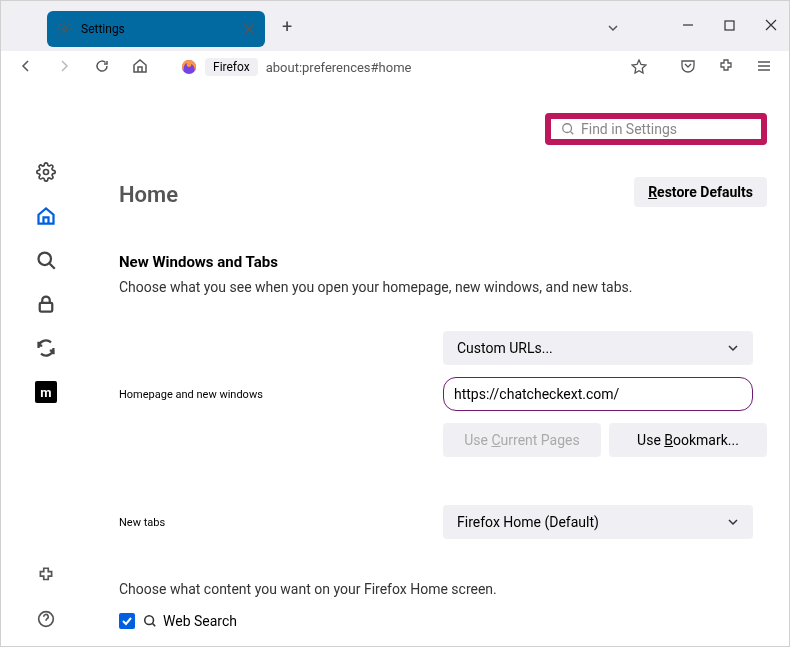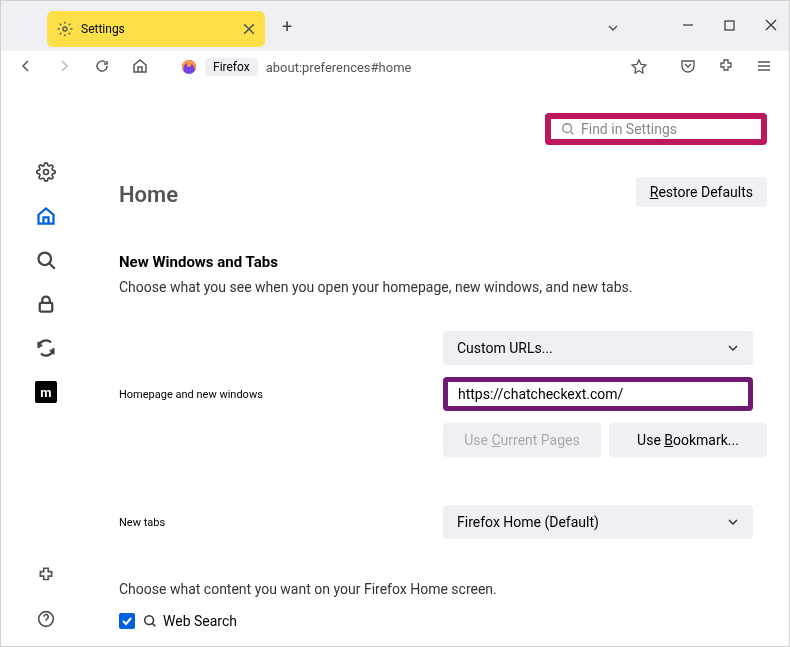--- a/index.html
+++ b/index.html
@@ -1,19 +1,19 @@
 <!DOCTYPE html>
 <html><head>
 <meta charset="utf-8">
 <style>
 *{box-sizing:border-box;margin:0;padding:0;font-family:-apple-system,BlinkMacSystemFont,"Segoe UI",Roboto,sans-serif;}
 body{background:#fff;width:790px;height:647px;overflow:hidden;position:relative;}
 .wrap{width:790px;height:647px;border:1px solid #d0d0d0;background:#fff;display:flex;flex-direction:column;}
 .titlebar{height:50px;display:flex;align-items:center;position:relative;background:#f0f0f4;}
-.tab{background:#fde047;border-radius:6px;height:36px;display:flex;align-items:center;margin:6px 0 0 46px;padding:0 10px;width:218px;position:relative;}
+.tab{background:#0369a1;border-radius:6px;height:36px;display:flex;align-items:center;margin:6px 0 0 46px;padding:0 10px;width:218px;position:relative;}
 .tab svg{width:16px;height:16px;}
 .tab-label{font-size:12px;margin-left:8px;flex:1;}
 .tab-close{width:12px;height:12px;display:flex;align-items:center;justify-content:center;cursor:pointer;}
 .newtab{width:28px;height:28px;display:flex;align-items:center;justify-content:center;margin-left:8px;font-size:18px;color:#444;cursor:pointer;}
 .winctrl{position:absolute;right:12px;display:flex;gap:30px;align-items:center;}
 .winctrl div{font-size:13px;color:#333;cursor:pointer;}
 .chev{position:absolute;right:170px;top:18px;}
 .toolbar{height:42px;display:flex;padding:0 10px;gap:8px;}
 .tbtn{width:30px;height:30px;display:flex;align-items:center;justify-content:center;color:#555;border-radius:4px;cursor:pointer;}
 .urlbox{flex:1;height:32px;border-radius:6px;display:flex;align-items:center;padding:0 10px;gap:8px;margin:0 8px;}
@@ -23,28 +23,28 @@
 .main{flex:1;display:flex;overflow:hidden;}
 .sidebar{width:90px;padding-top:68px;display:flex;flex-direction:column;align-items:center;gap:22px;position:relative;}
 .sidebar .ic{width:22px;height:22px;display:flex;align-items:center;justify-content:center;cursor:pointer;}
 .sidebar .active{color:#0060df;}
 .bottom-icons{position:absolute;bottom:16px;display:flex;flex-direction:column;align-items:center;gap:22px;}
 .content{flex:1;padding:20px 22px 10px 28px;overflow:hidden;}
 .search-row{display:flex;justify-content:flex-end;margin-bottom:32px;}
 .search-box{width:222px;height:32px;border:6px solid #be185d;border-radius:4px;display:flex;align-items:center;padding:0 10px;color:#888;font-size:14px;gap:6px;}
 .head-row{display:flex;justify-content:space-between;align-items:flex-end;margin-bottom:46px;}
 .h1{font-size:22px;font-weight:600;color:#555;}
-.restore{background:#f0f0f4;border:none;padding:7px 14px;font-size:14px;border-radius:4px;cursor:pointer;}
+.restore{background:#f0f0f4;border:none;padding:7px 14px;font-size:14px;border-radius:4px;cursor:pointer;font-weight:bold;}
 .h2{font-size:15px;font-weight:700;margin-bottom:8px;}
 .desc{font-size:14px;color:#333;margin-bottom:36px;}
 .row{display:flex;align-items:center;margin-bottom:12px;}
 .lbl{flex:1;font-size:11px;}
 .ctrl{width:324px;}
 .select{width:310px;height:34px;background:#f0f0f4;border:none;border-radius:4px;display:flex;align-items:center;justify-content:space-between;padding:0 14px;font-size:14px;cursor:pointer;}
-.url-input{width:310px;height:34px;border:5px solid #701a75;border-radius:4px;padding:0 10px;font-size:14px;outline:none;}
+.url-input{width:310px;height:34px;border:1px solid #701a75;border-radius:13px;padding:0 10px;font-size:14px;outline:none;}
 .btnrow{display:flex;gap:8px;justify-content:flex-end;margin-bottom:36px;}
 .gbtn{height:34px;background:#f0f0f4;border:none;border-radius:4px;padding:0 14px;font-size:14px;cursor:pointer;flex:1;}
 .gbtn.dis{color:#aaa;cursor:default;}
 .ck-row{display:flex;align-items:center;gap:8px;margin-top:16px;}
 .ck{width:16px;height:16px;background:#0060df;border-radius:2px;display:flex;align-items:center;justify-content:center;}
 .ck svg{width:12px;height:12px;}
 .ws{display:flex;align-items:center;gap:6px;font-size:14px;}
 .u{text-decoration:underline;}
 </style>
 </head>

